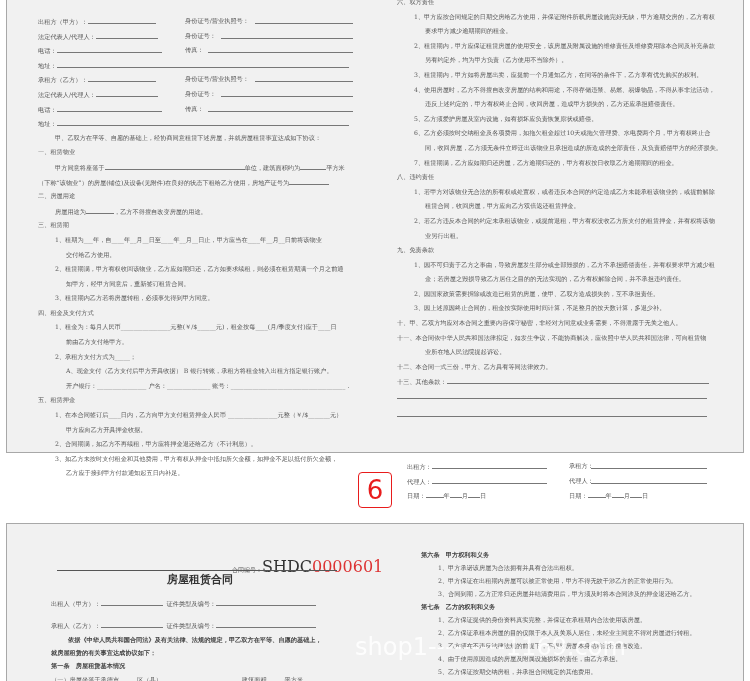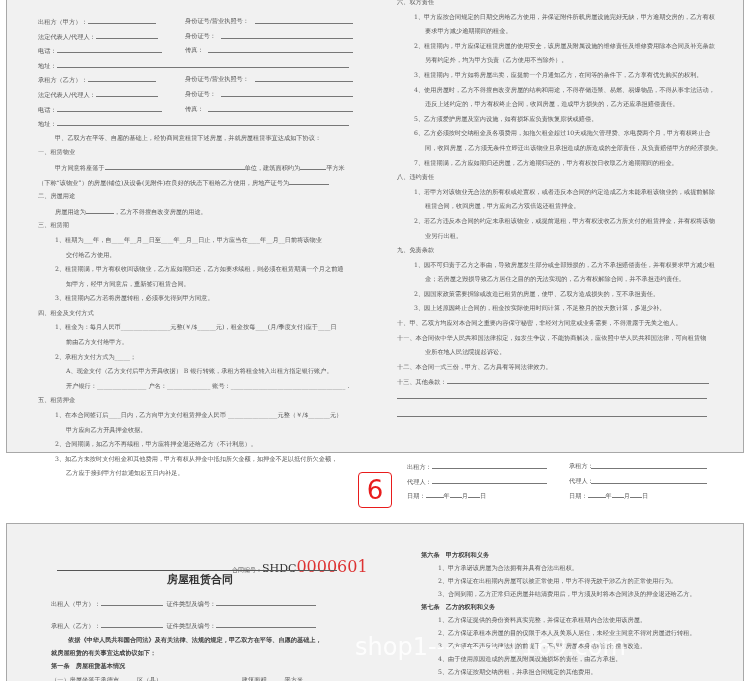--- a/index.html
+++ b/index.html
@@ -10,21 +10,21 @@
   .col{position:absolute;font-size:6.2px;line-height:12px;}
   .row{position:relative;height:14.6px;white-space:nowrap;}
   .blank{display:inline-block;border-bottom:1px solid #777;height:8px;vertical-align:baseline;}
   .ind1{padding-left:17px;}
   .ind2{padding-left:28px;}
   .h{font-weight:bold;color:#444;}
   .badge{position:absolute;left:358px;top:472px;width:32px;height:34px;border:1px solid #e81c1c;border-radius:4px;color:#e81c1c;font-family:"DejaVu Sans",sans-serif;font-size:26px;line-height:34px;text-align:center;}
   .wm{position:absolute;font-family:"DejaVu Sans",sans-serif;font-size:24px;color:rgba(255,255,255,.85);top:633px;}
   .p2title{position:absolute;left:160px;top:48px;font-size:11px;font-weight:bold;color:#333;}
   .cn{position:absolute;left:225px;top:33px;font-size:6px;}
-  .cn .big{font-size:11px;color:#333;}
+  .cn .big{font-size:16px;color:#333;}
   .cn .red{color:#d33;font-size:16px;}
   .hr{position:absolute;left:50px;top:46px;width:280px;border-top:1px solid #555;}
 </style>
 </head>
 <body>
 
 <div class="sheet" id="sheet1">
 
   <div class="col" style="left:31px;top:16px;width:320px;">
     <div class="row"><span>出租方（甲方）：</span><span class="blank" style="width:68px"></span><span style="position:absolute;left:147px">身份证号/营业执照号：</span><span class="blank" style="position:absolute;left:217px;width:98px"></span></div>

